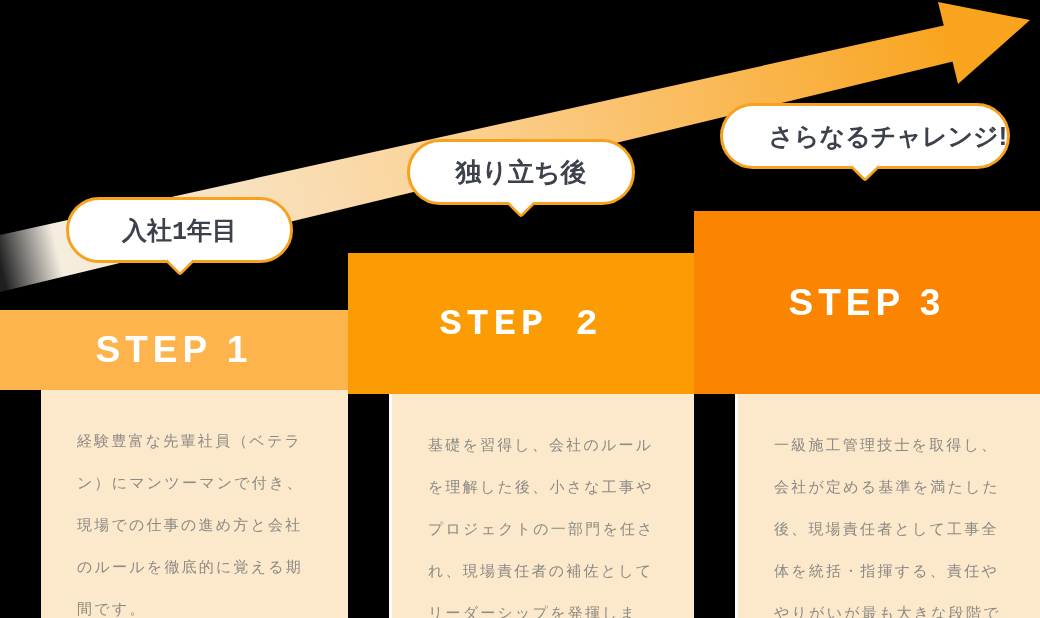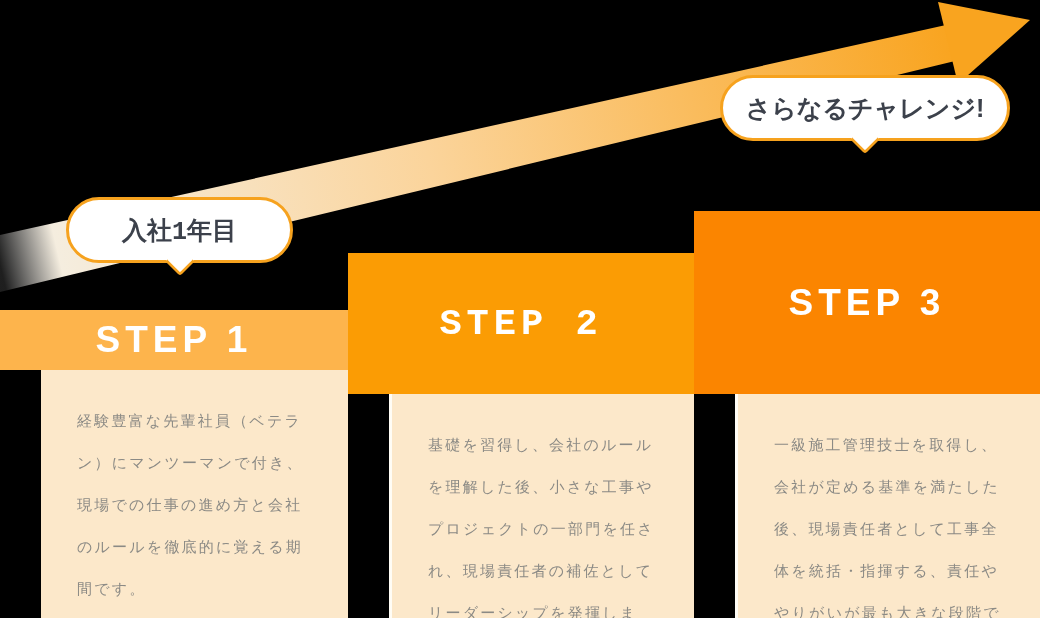--- a/index.html
+++ b/index.html
@@ -9,21 +9,21 @@
     font-family:"Liberation Sans","DejaVu Sans",sans-serif;
   }
   
   .arrow-svg{position:absolute;left:0;top:0;width:1040px;height:618px;pointer-events:none;}
   
   .column{position:absolute;bottom:0;display:flex;flex-direction:column;}
   .col1{left:0;   width:348px;top:310px;}
   .col2{left:348px;width:346px;top:253px;}
   .col3{left:694px;width:346px;top:211px;}
   .step-header{flex:0 0 auto;display:flex;align-items:center;justify-content:center;}
-  .col1 .step-header{height:60px; background:var(--step1_header_bg,#FDB44C);}
+  .col1 .step-header{height:80px; background:var(--step1_header_bg,#FDB44C);}
   .col2 .step-header{height:141px;background:var(--step2_header_bg,#FB9C04);font-family:Liberation Mono, monospace;}
   .col3 .step-header{height:183px;background:var(--step3_header_bg,#FB8500);}
   .step-label{
     color:var(--step_label_color,#fff);font-size:37px;font-weight:600;
     letter-spacing:5px;white-space:nowrap;
   }
   .step-body{
     flex:1 1 auto;background:var(--body_bg,#FCE8CA);
     padding:30px 34px 8px 36px;box-sizing:border-box;margin-left:41px;
   }
@@ -44,21 +44,21 @@
   .bubble::after{
     content:"";position:absolute;left:50%;bottom:-12px;width:18px;height:18px;
     background:#fff;
     border-right:3px solid var(--bubble_border,#F6A21E);
     border-bottom:3px solid var(--bubble_border,#F6A21E);
     border-bottom-right-radius:4px;
     transform:translateX(-50%) rotate(45deg);
   }
   .b1{left:66px; top:197px;width:227px;font-family:Liberation Mono, monospace;}
   .b2{left:407px;top:139px;width:228px;font-size:26px;}
-  .b3{left:720px;top:75px; width:290px;}
+  .b3{left:720px;top:103px; width:290px;justify-content:flex-end;}
 </style>
 </head>
 <body>
 
 <div class="stage">
 
   <svg class="arrow-svg" viewBox="0 0 1040 618" aria-hidden="true">
     <defs>
       <linearGradient id="shaftGrad" gradientUnits="userSpaceOnUse" x1="0" y1="264" x2="955" y2="42">
         <stop offset="0" style="stop-color:var(--arrow_faint,#FFFFFF)" stop-opacity="0.12"></stop>
@@ -94,17 +94,20 @@
       <span class="step-label">STEP 3</span>
     </div>
     <div class="step-body">
       <p class="step-description">一級施工管理技士を取得し、会社が定める基準を満たした後、現場責任者として工事全体を統括・指揮する、責任ややりがいが最も大きな段階です。</p>
     </div>
   </section>
 
   <div class="bubble b1">
     <span>入社1年目</span>
   </div>
+  <div class="bubble b2">
+    <span>独り立ち後</span>
+  </div>
   <div class="bubble b3">
     <span>さらなるチャレンジ!</span>
   </div>
 
 </div>
 
 </body></html>

